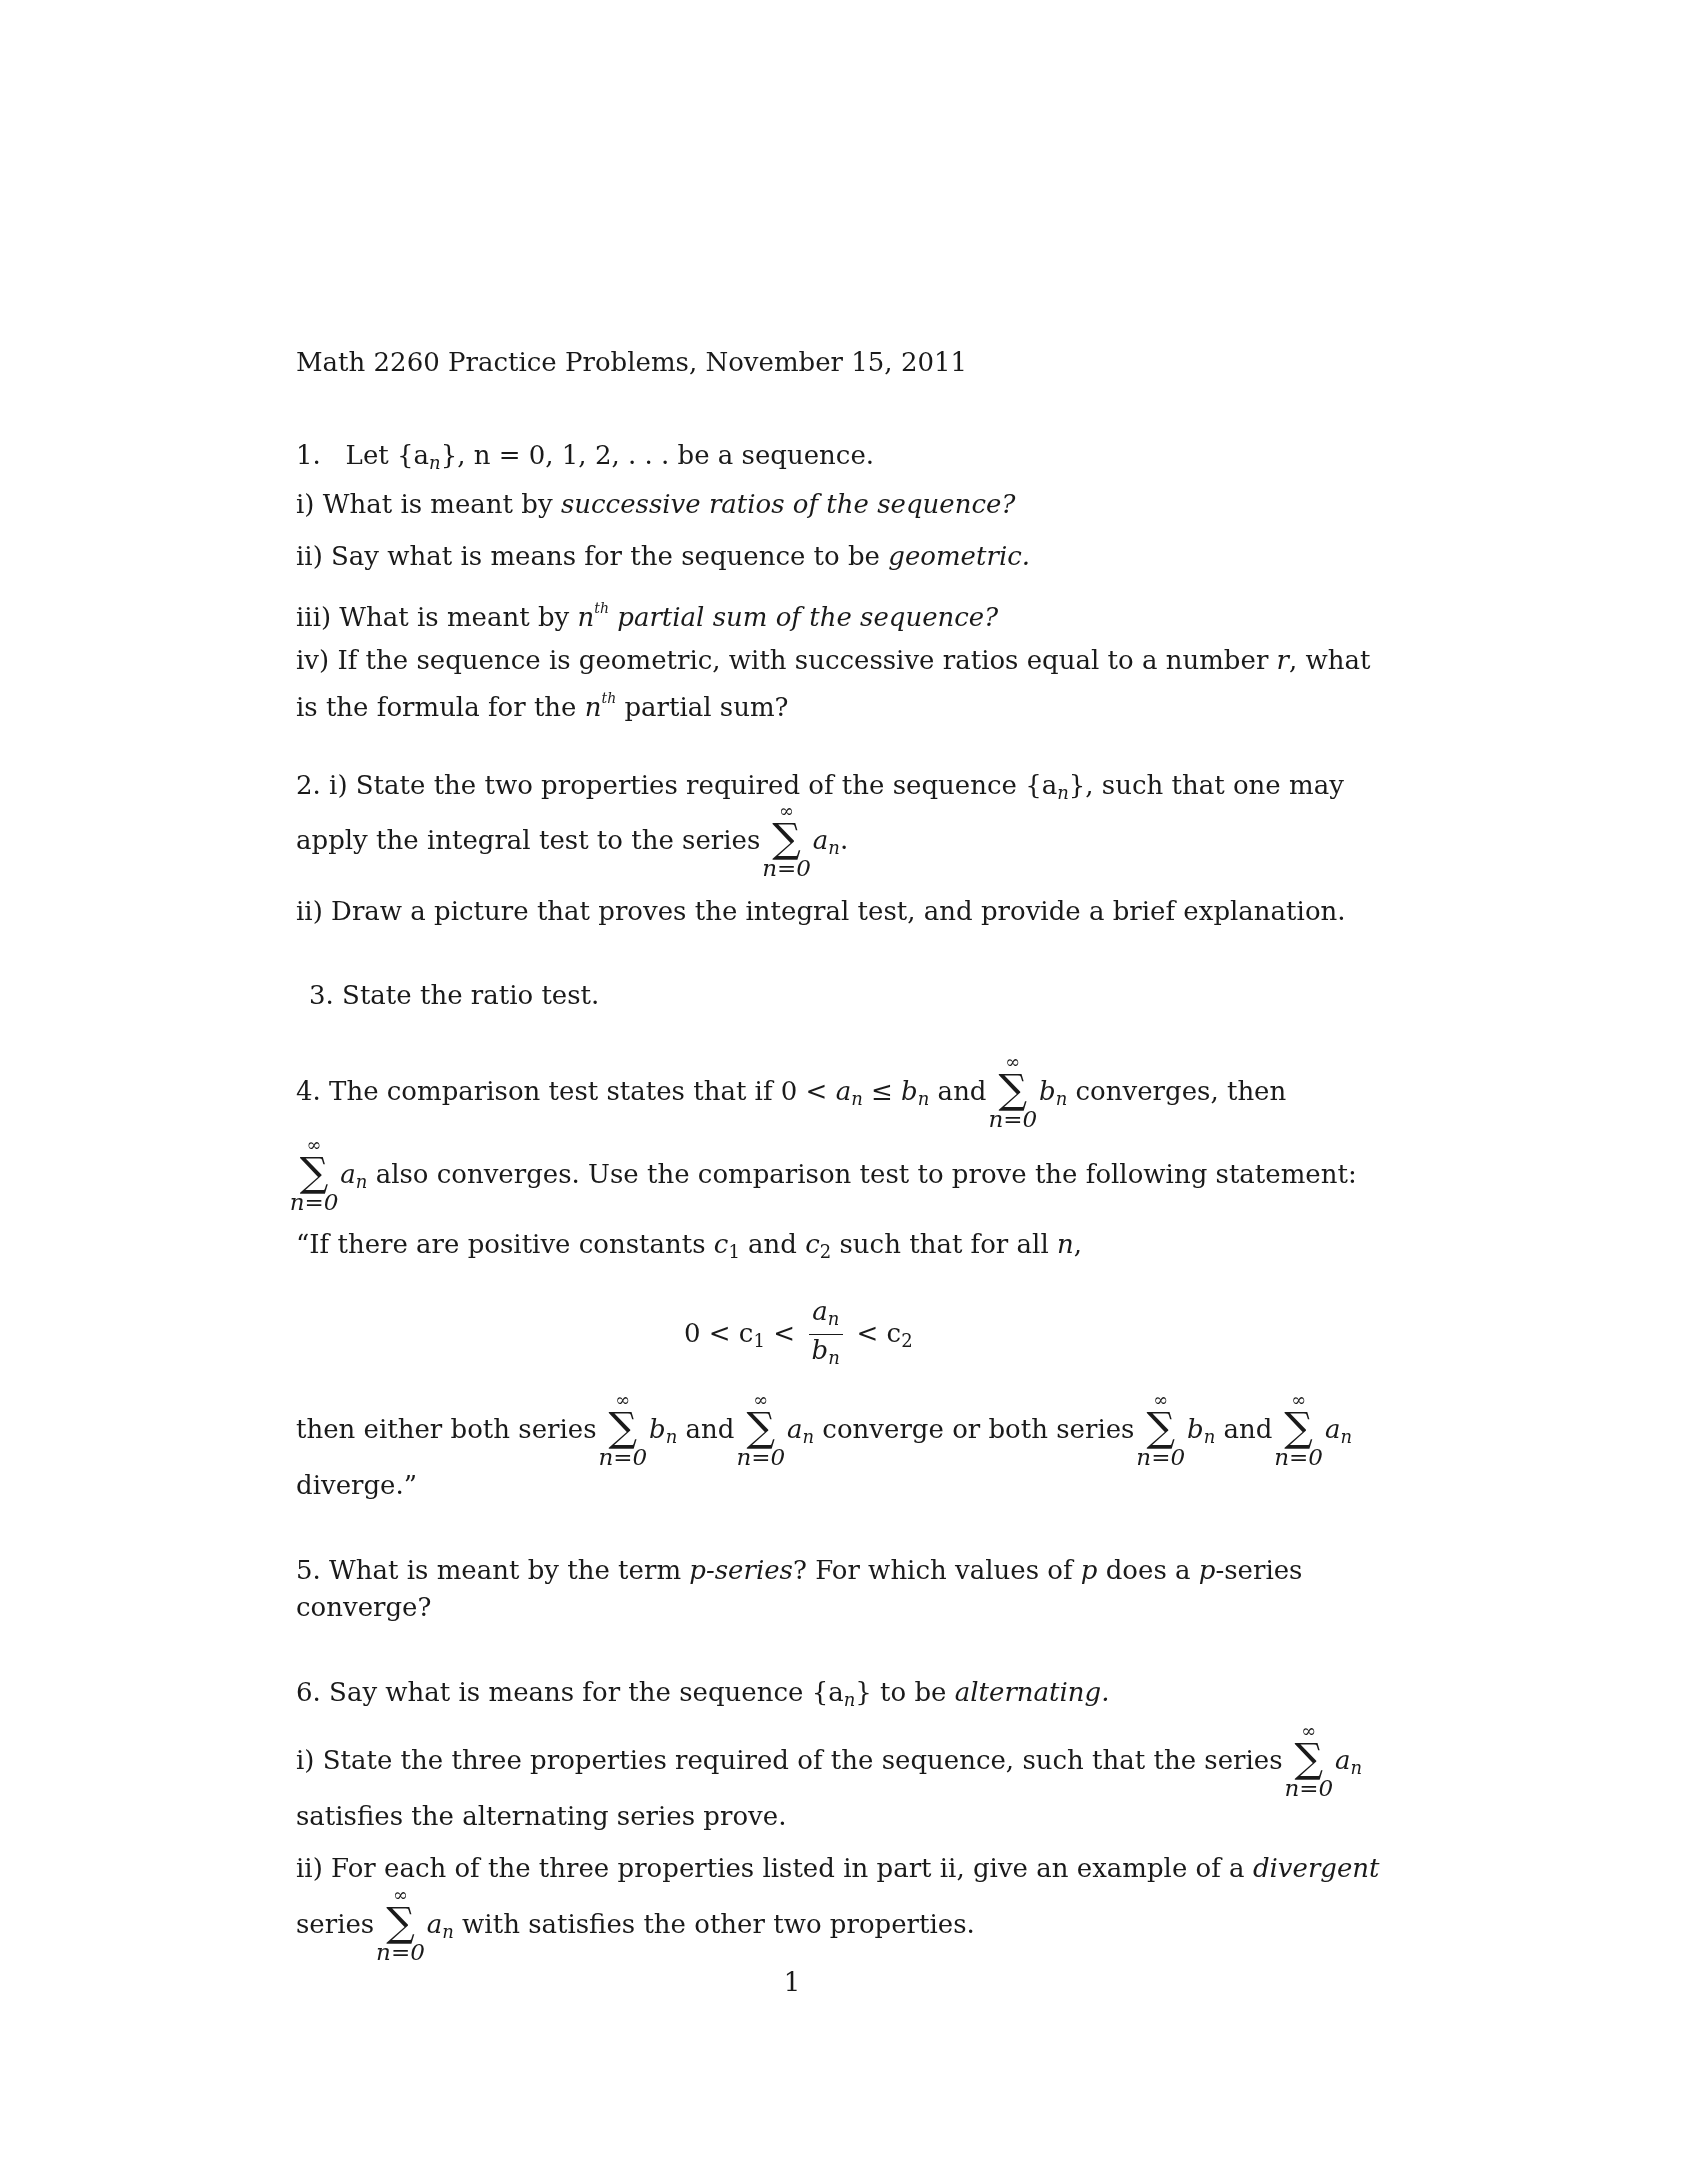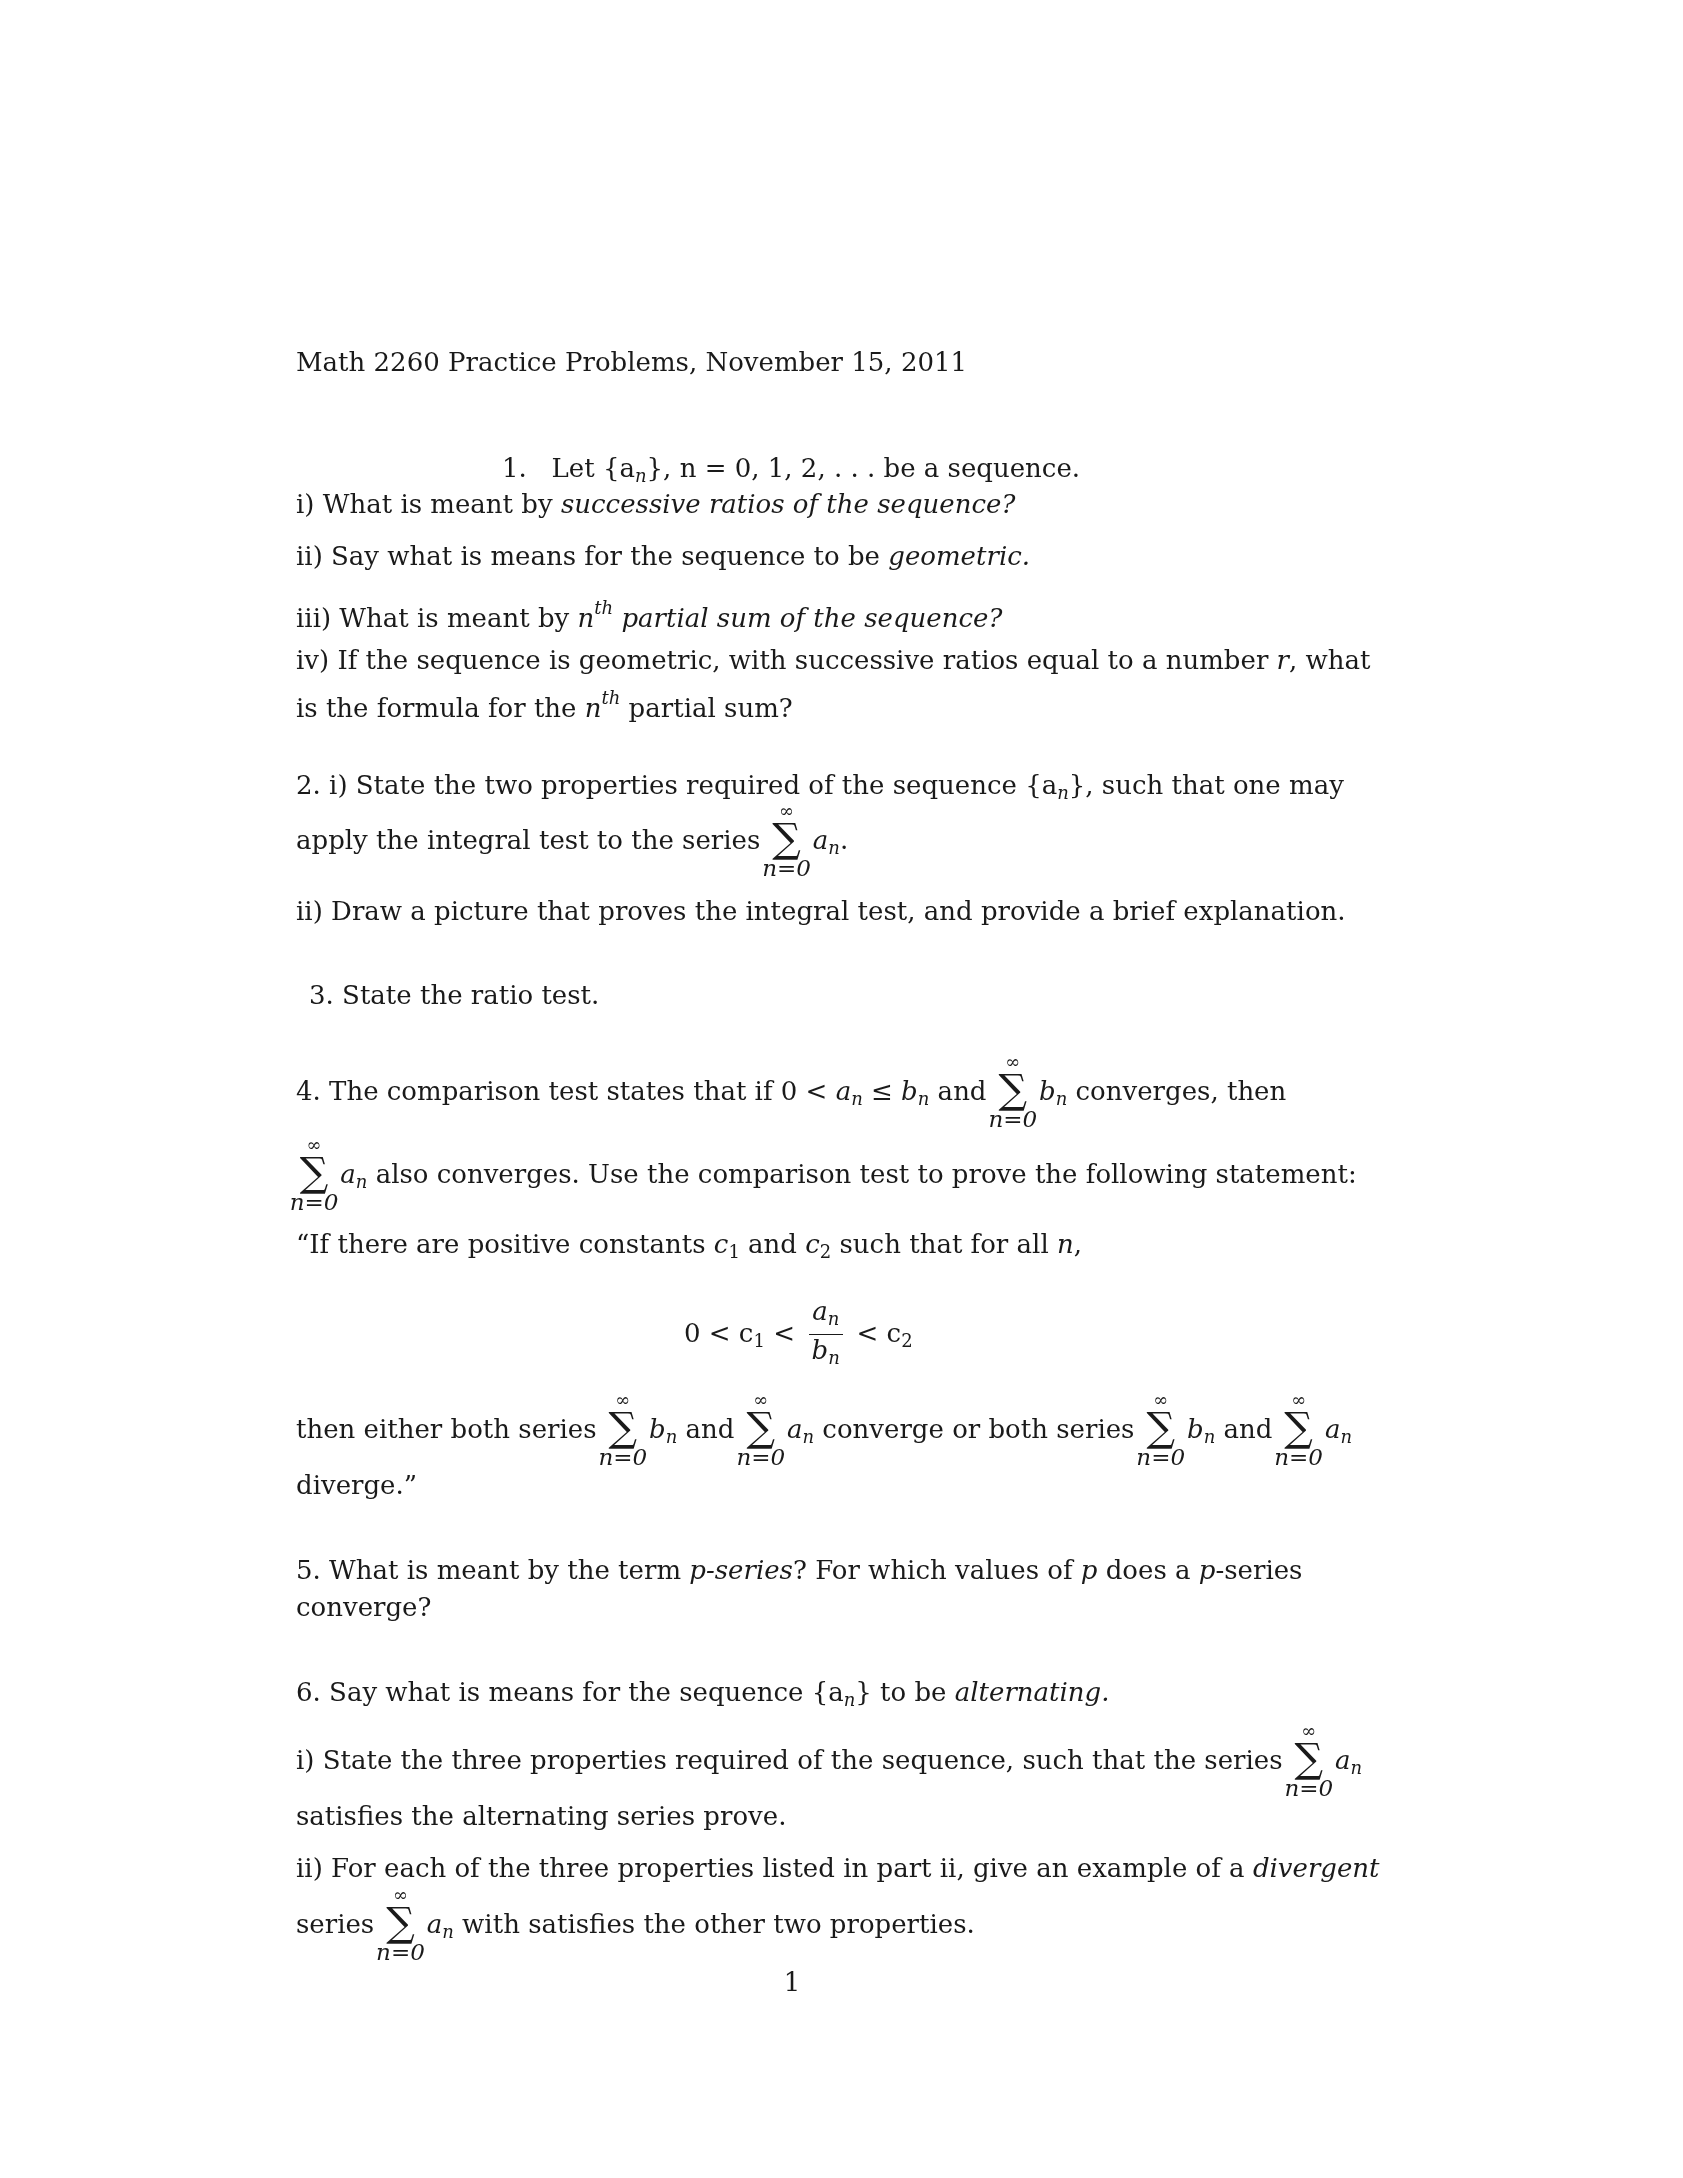--- a/index.html
+++ b/index.html
@@ -3,40 +3,40 @@
 <meta charset="utf-8">
 <style>
   html, body { margin: 0; padding: 0; background: #ffffff; }
   body { width: 1683px; height: 2178px; position: relative; overflow: hidden;
          font-family: "DejaVu Serif", "Liberation Serif", serif; color: #1a1a1a; }
   .page { position: absolute; left: 0; top: 0; width: 1683px; height: 1536px; }
   .line { position: absolute; left: 296px; width: 990px; font-size: 26px; line-height: 32px; white-space: nowrap; }
   em, .it { font-style: italic; }
   .m { font-style: italic; }
   .sub { font-size: 18px; vertical-align: -5.4px; font-style: italic; }
-  .sup { font-size: 18px; vertical-align: 12.6px; font-style: italic; }
+  .sup { font-size: 14px; vertical-align: 12.6px; font-style: italic; }
   .sum { display: inline-block; position: relative; width: 36px; text-align: center; vertical-align: middle; height: 32px; }
   .sum .sig { font-size: 40px; line-height: 32px; position: absolute; left: 0; right: 0; top: -3.6px; font-style: normal; }
   .sum .top { position: absolute; left: -9px; right: -9px; top: -31px; font-size: 18px; text-align: center; font-style: normal; }
   .sum .bot { position: absolute; left: -18px; right: -18px; top: 26px; font-size: 23px; text-align: center; font-style: italic; }
   .frac { display: inline-block; vertical-align: middle; text-align: center; margin: 0 5.4px; }
   .frac .num { display: block; border-bottom: 1.8px solid #1a1a1a; padding: 0 3.6px; line-height: 31px; }
   .frac .den { display: block; line-height: 31px; }
   .pagenum { position: absolute; top: 1967px; left: 774px; width: 36px; text-align: center; font-size: 26px; }
 </style>
 </head>
 <body>
 
 <div class="page">
 
   <div class="line" style="top:346px;">
     <span>Math 2260 Practice Problems, November 15, 2011</span>
   </div>
 
-  <div class="line" style="top:452px;text-align:center;">
+  <div class="line" style="top:439px;">
     <span>1.</span>&nbsp;&nbsp;&nbsp;<span>Let {a</span><span class="sub">n</span><span>}, n = 0, 1, 2, . . .  be a sequence.</span>
   </div>
   <div class="line" style="top:488px;">
     <span>i)  What is meant by </span><em>successive ratios of the sequence?</em>
   </div>
   <div class="line" style="top:540px;">
     <span>ii)  Say what is means for the sequence to be </span><em>geometric.</em>
   </div>
   <div class="line" style="top:592px;">
     <span>iii)  What is meant by </span><span class="m">n</span><span class="sup">th</span><em> partial sum of the sequence?</em>

